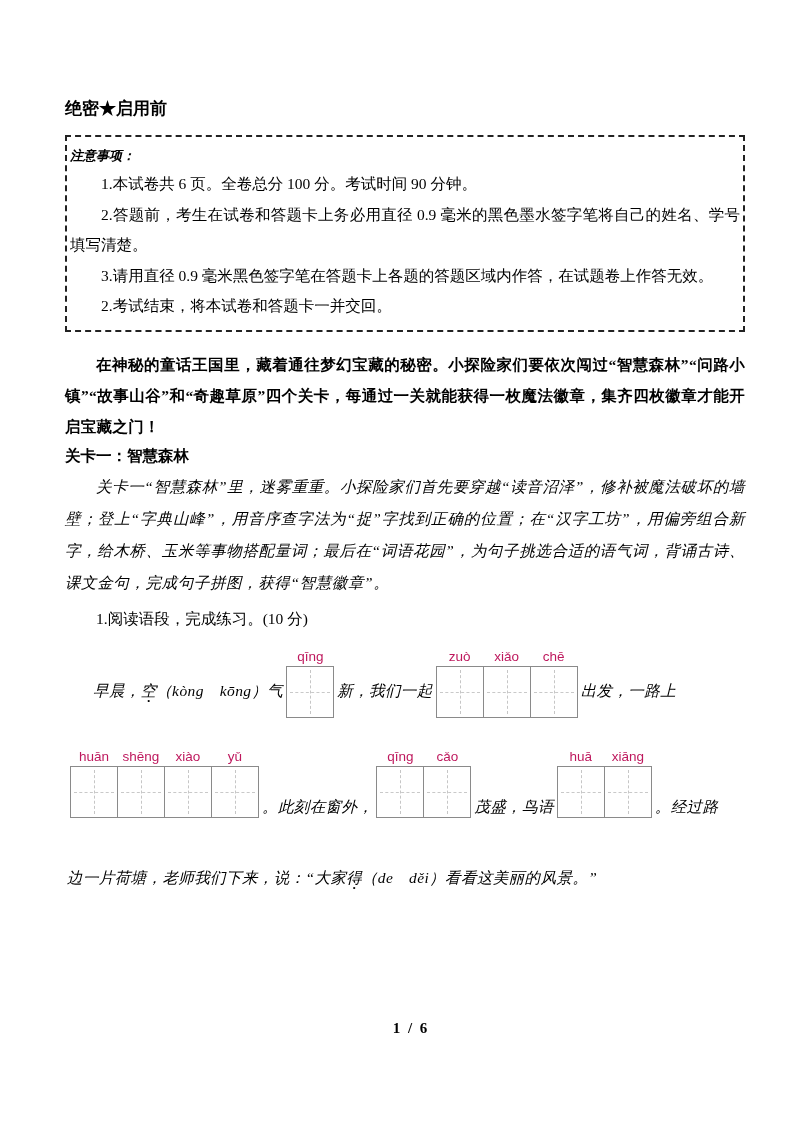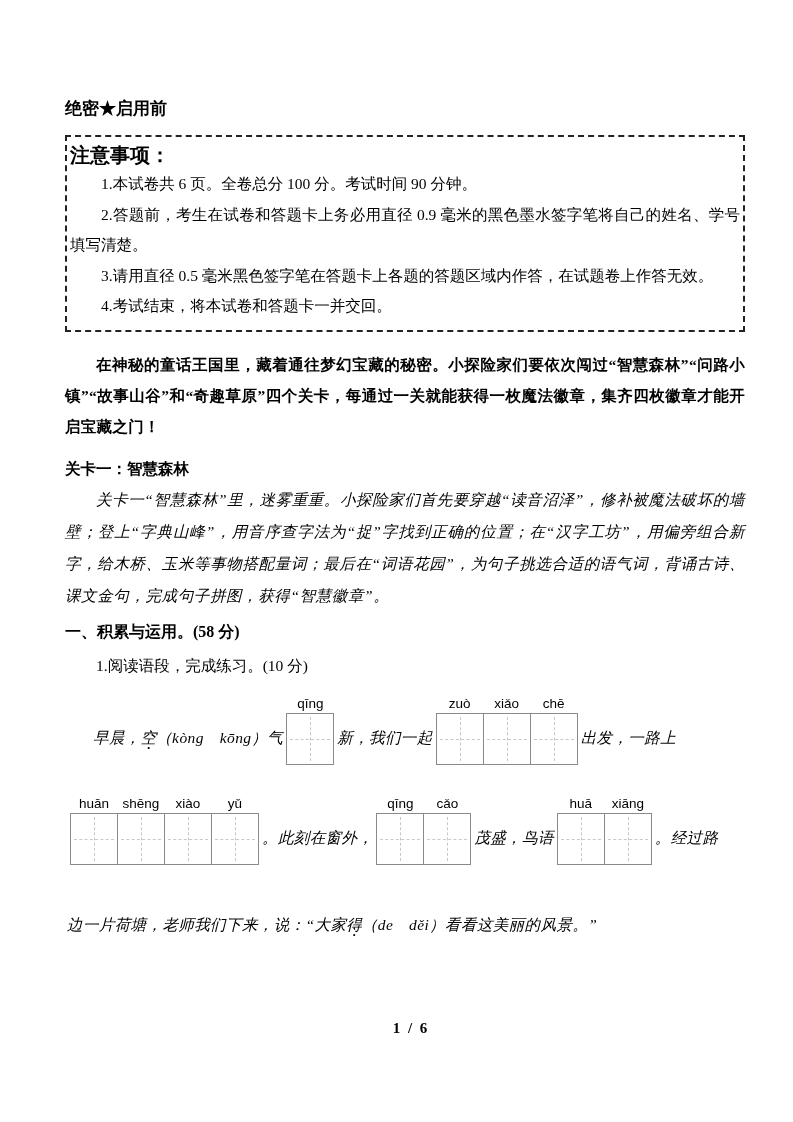--- a/index.html
+++ b/index.html
@@ -8,49 +8,49 @@
     font-family:"Liberation Serif","DejaVu Serif",serif;
     color:#000;font-size:15.5px;
   }
   .page{position:relative;width:793px;height:1122px;overflow:hidden;background:#fff;}
   .content{padding:98px 48px 0 65px;}
 
   .classification{font-weight:bold;font-size:17px;line-height:22px;}
   .exam-title{font-weight:bold;font-size:19px;text-align:center;line-height:26px;margin-top:17px;}
 
   .notice-box{border:2px dashed #222;margin-top:15px;padding:5px 3px 8px 3px;}
-  .notice-heading{font-weight:bold;font-size:20px;line-height:27px;}
+  .notice-heading{font-weight:bold;font-size:13px;line-height:27px;font-style:italic;}
   .notice-box p{margin:0;text-indent:2em;line-height:30.5px;text-align:justify;}
 
   .intro{font-weight:bold;text-indent:2em;line-height:31px;margin-top:17px;text-align:justify;letter-spacing:.3px;}
-  .level-heading{font-weight:bold;line-height:27px;margin-top:13px;font-size:15.5px;}
+  .level-heading{font-weight:bold;line-height:27px;margin-top:0;font-size:15.5px;}
   .kai{font-style:italic;}
   .level-desc{text-indent:2em;line-height:32px;margin-top:2px;text-align:justify;letter-spacing:.6px;}
 
   .section-heading{font-weight:bold;font-size:16px;line-height:28px;margin-top:6px;}
   .q-label{text-indent:2em;line-height:27px;margin-top:6px;}
 
   
   .ex-line{display:flex;align-items:center;white-space:nowrap;height:52px;}
   .ex-line .txt{letter-spacing:.4px;}
   .ex-line-1{margin-top:34px;margin-left:28px;}
-  .ex-line-2{margin-top:48px;margin-left:2px;}
+  .ex-line-2{margin-top:48px;margin-left:2px;align-items:flex-end;}
   .ex-line-3{margin-top:35px;margin-left:2px;}
 
   .bgrp{display:inline-flex;margin:0 3px;flex:none;}
   .cell{
     width:48px;height:52px;border:1px solid #8a8a8a;margin-left:-1px;
     position:relative;background:#fff;box-sizing:border-box;flex:none;
   }
   .cell:first-child{margin-left:0;}
   .cell::before{content:"";position:absolute;left:50%;top:3px;bottom:3px;border-left:1px dashed #c6c6c6;}
   .cell::after{content:"";position:absolute;top:50%;left:3px;right:3px;border-top:1px dashed #c9c9c9;}
   .py{
     position:absolute;bottom:100%;left:-4px;right:-4px;margin-bottom:3px;text-align:center;
-    font-family:"Liberation Sans","DejaVu Sans",sans-serif;font-size:13.5px;font-style:normal;color:#000000;
+    font-family:"Liberation Sans","DejaVu Sans",sans-serif;font-size:13.5px;font-style:normal;color:#be185d;
   }
 
   
   .emph{position:relative;display:inline-block;font-style:inherit;}
   .emph::after{content:"•";position:absolute;left:50%;transform:translateX(-50%);top:100%;margin-top:-5px;font-size:9px;line-height:1;}
 
   .footer{position:absolute;top:1020px;left:0;right:0;text-align:center;font-weight:bold;font-size:15px;letter-spacing:2px;padding-left:29px;}
 </style>
 </head>
 <body>
@@ -58,31 +58,30 @@
 <div class="page">
   <div class="content">
 
     <div class="classification">绝密★启用前</div>
 
 
     <div class="notice-box">
       <div class="notice-heading">注意事项：</div>
       <p>1.本试卷共 6 页。全卷总分 100 分。考试时间 90 分钟。</p>
       <p>2.答题前，考生在试卷和答题卡上务必用直径 0.9 毫米的黑色墨水签字笔将自己的姓名、学号填写清楚。</p>
-      <p>3.请用直径 0.5 毫米黑色签字笔在答题卡上各题的答题区域内作答，在试题卷上作答无效。</p>
-      <p>4.考试结束，将本试卷和答题卡一并交回。</p>
+      <p>3.请用直径 0.9 毫米黑色签字笔在答题卡上各题的答题区域内作答，在试题卷上作答无效。</p>
+      <p>2.考试结束，将本试卷和答题卡一并交回。</p>
     </div>
 
     <div class="intro">在神秘的童话王国里，藏着通往梦幻宝藏的秘密。小探险家们要依次闯过“智慧森林”“问路小镇”“故事山谷”和“奇趣草原”四个关卡，每通过一关就能获得一枚魔法徽章，集齐四枚徽章才能开启宝藏之门！</div>
 
     <div class="level-heading">关卡一：智慧森林</div>
 
     <div class="level-desc kai">关卡一“智慧森林”里，迷雾重重。小探险家们首先要穿越“读音沼泽”，修补被魔法破坏的墙壁；登上“字典山峰”，用音序查字法为“捉”字找到正确的位置；在“汉字工坊”，用偏旁组合新字，给木桥、玉米等事物搭配量词；最后在“词语花园”，为句子挑选合适的语气词，背诵古诗、课文金句，完成句子拼图，获得“智慧徽章”。</div>
 
-    <div class="section-heading">一、积累与运用。(58 分)</div>
 
     <div class="q-label">1.阅读语段，完成练习。(10 分)</div>
 
     <div class="ex-line ex-line-1 kai">
       <span class="txt">早晨，</span>
         <span class="emph">空</span>
         <span class="txt">（kòng　kōng）气</span>
       <span class="bgrp">
         <span class="cell">
             <span class="py">qīng</span>

